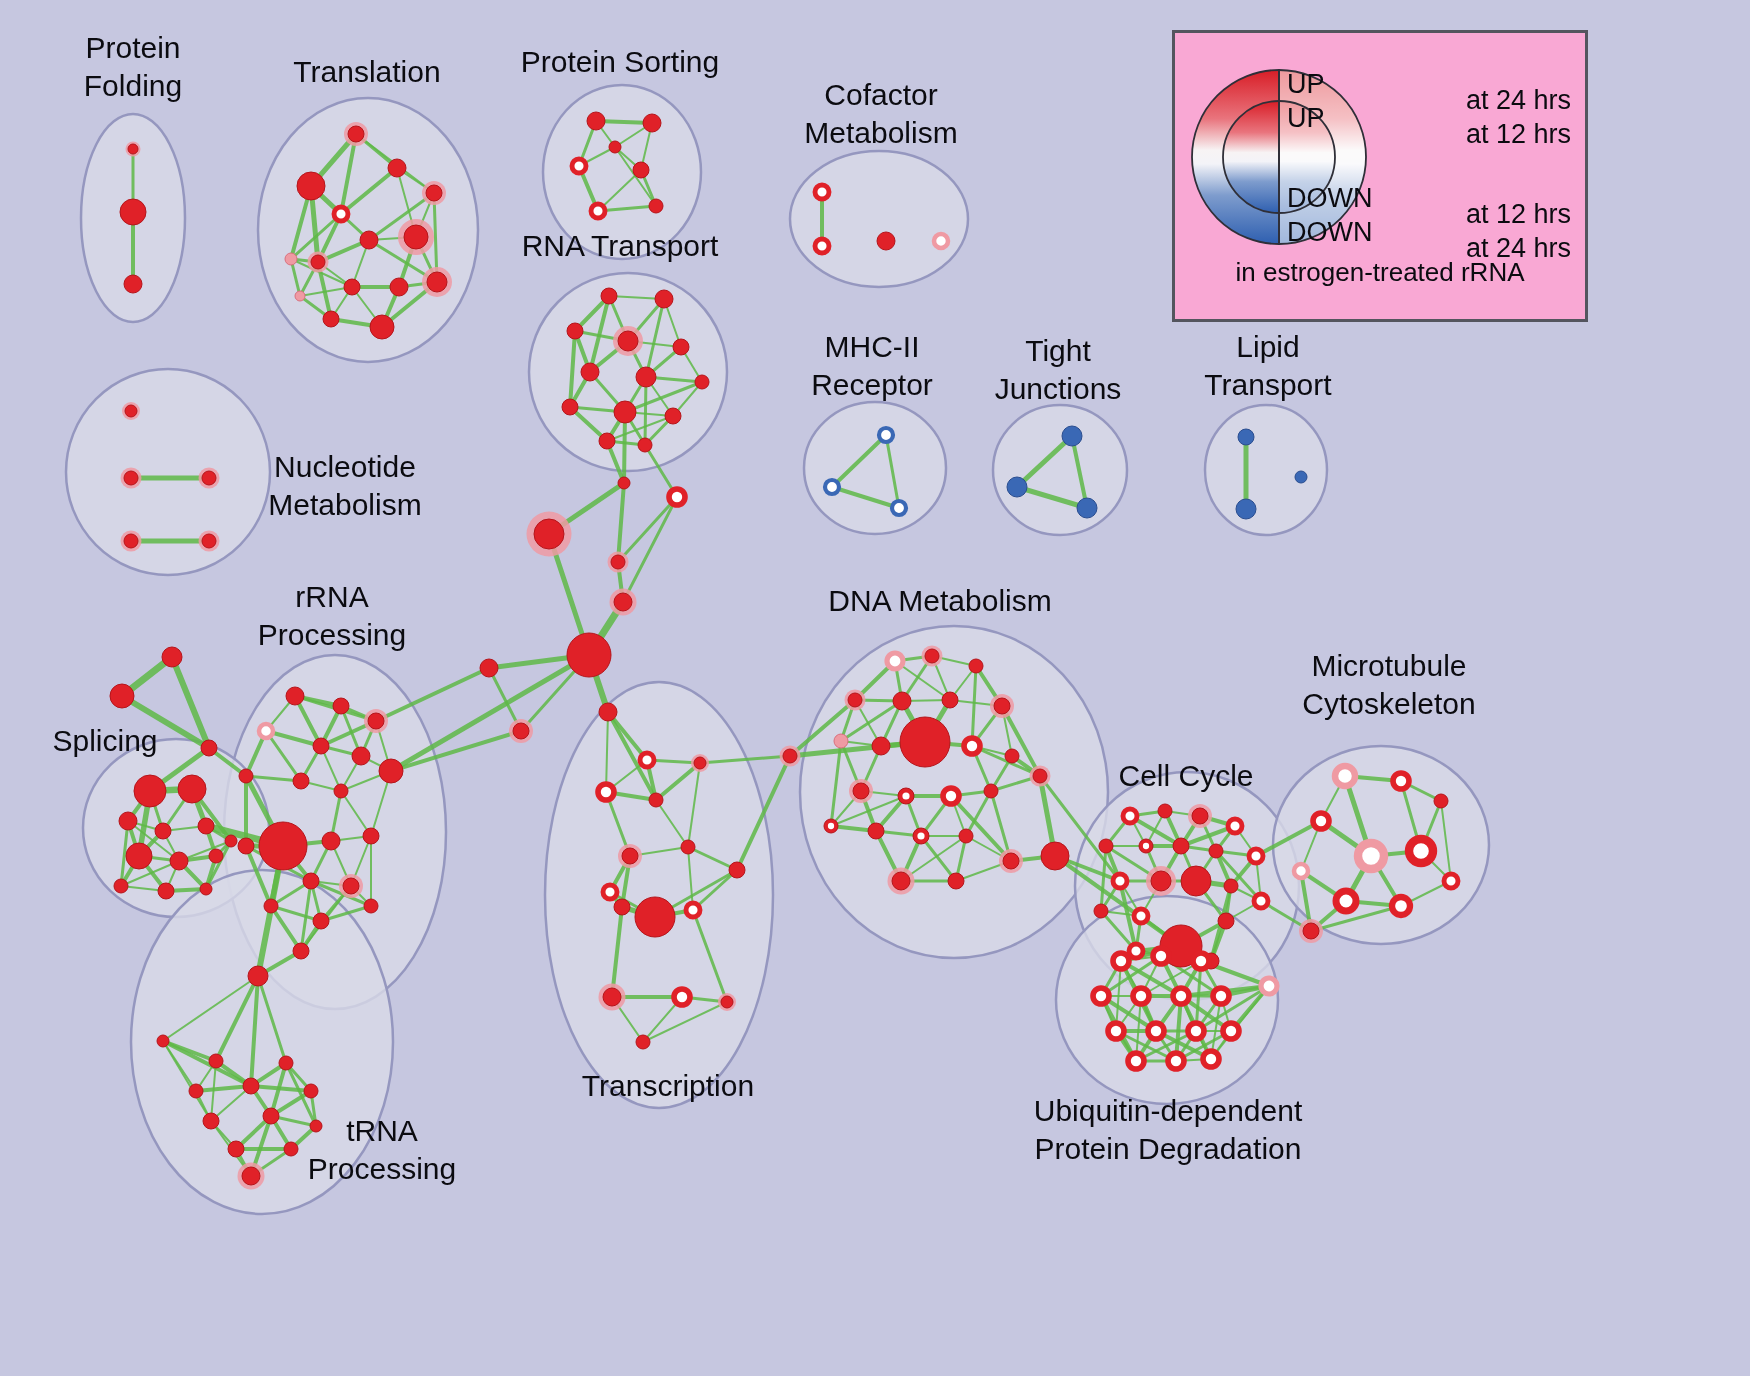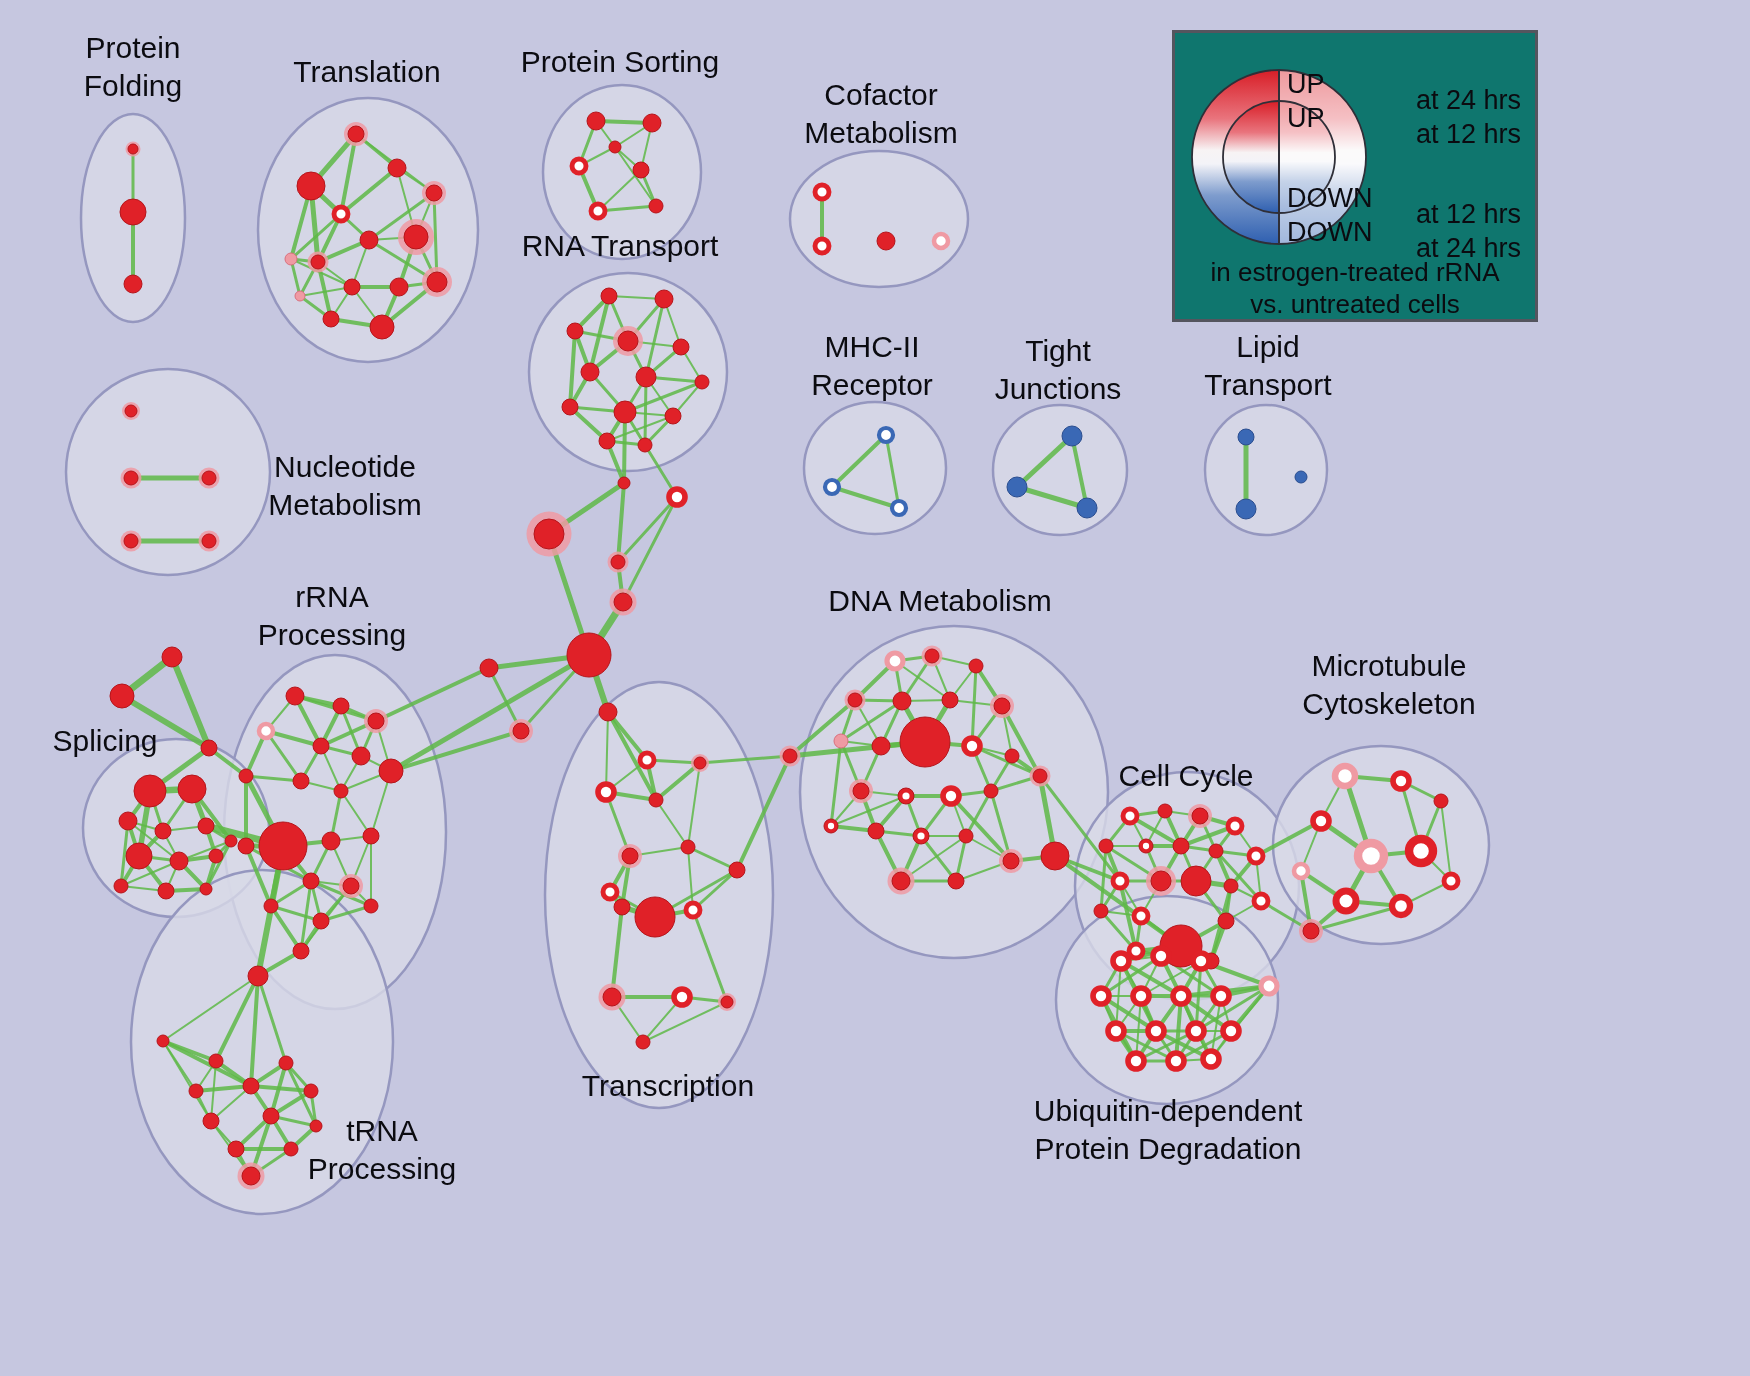--- a/index.html
+++ b/index.html
@@ -1,21 +1,21 @@
 <!DOCTYPE html>
 <html><head>
 <meta charset="utf-8">
 <style>
   html,body{margin:0;padding:0;background:#ffffff;}
   #fig{position:relative;width:1750px;height:1376px;background:#c6c7e0;overflow:hidden;
        font-family:"Liberation Sans",sans-serif;}
   #net{position:absolute;left:0;top:0;width:100%;height:100%;}
   #net text{font-family:"Liberation Sans",sans-serif;}
-  .legend{position:absolute;left:1172px;top:30px;width:366px;height:292px;
-          background:#0f766e;border:3px solid #54555e;box-sizing:border-box;}
+  .legend{position:absolute;left:1172px;top:30px;width:416px;height:292px;
+          background:#f9a8d4;border:3px solid #54555e;box-sizing:border-box;}
   .glyph{position:absolute;left:4px;top:24px;}
   .lrow{position:absolute;left:112px;right:14px;height:30px;font-size:27px;color:#0b0b10;}
   .lrow .dir{position:absolute;left:0;top:0;}
   .lrow .time{position:absolute;right:0;top:16px;}
   .r0{top:36px}.r1{top:70px}.r2{top:150px}.r3{top:184px}
   .lcap{position:absolute;left:0;width:100%;text-align:center;font-size:26px;color:#0b0b10;}
   .c1{top:224px}.c2{top:256px}
 </style>
 </head>
 <body>
@@ -784,15 +784,14 @@
     </div>
     <div class="lrow r2">
       <span class="dir">DOWN</span>
       <span class="time">at 12 hrs</span>
     </div>
     <div class="lrow r3">
       <span class="dir">DOWN</span>
       <span class="time">at 24 hrs</span>
     </div>
     <div class="lcap c1">in estrogen-treated rRNA</div>
-    <div class="lcap c2">vs. untreated cells</div>
   </div>
 </div>
 
 </body></html>

